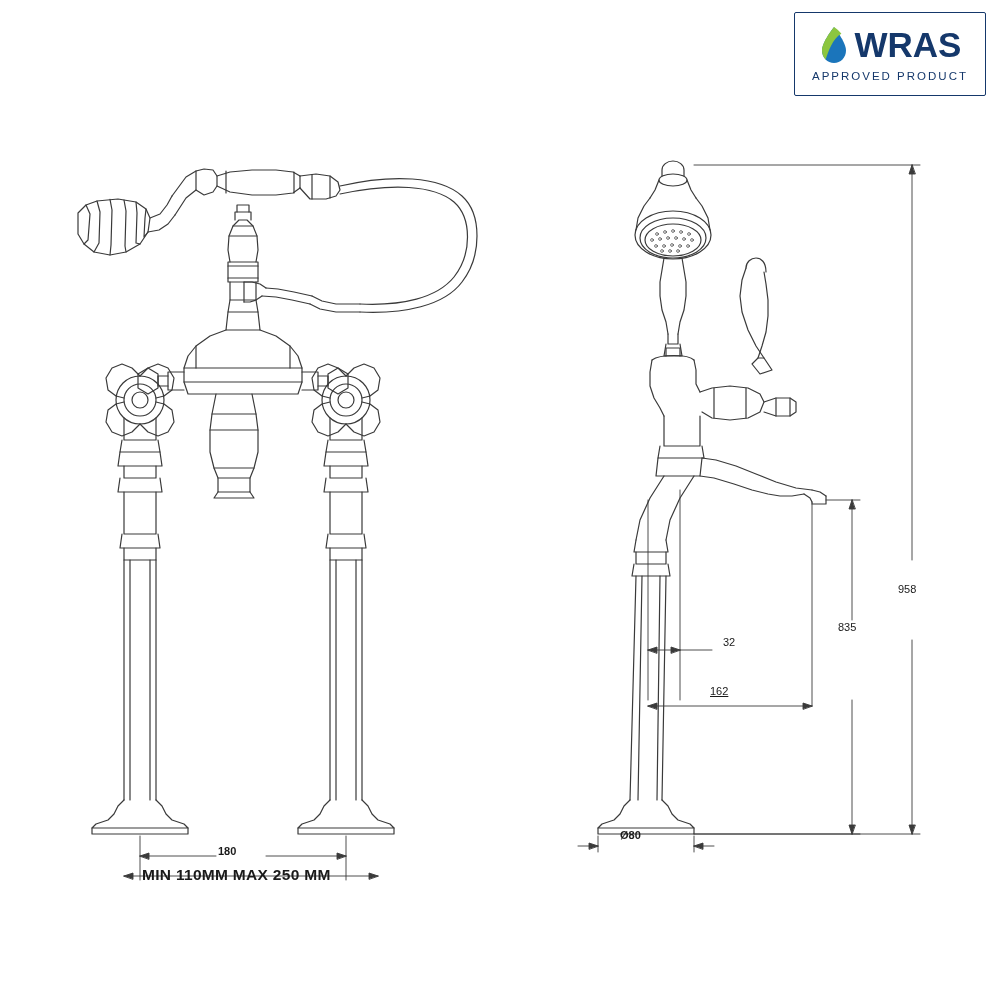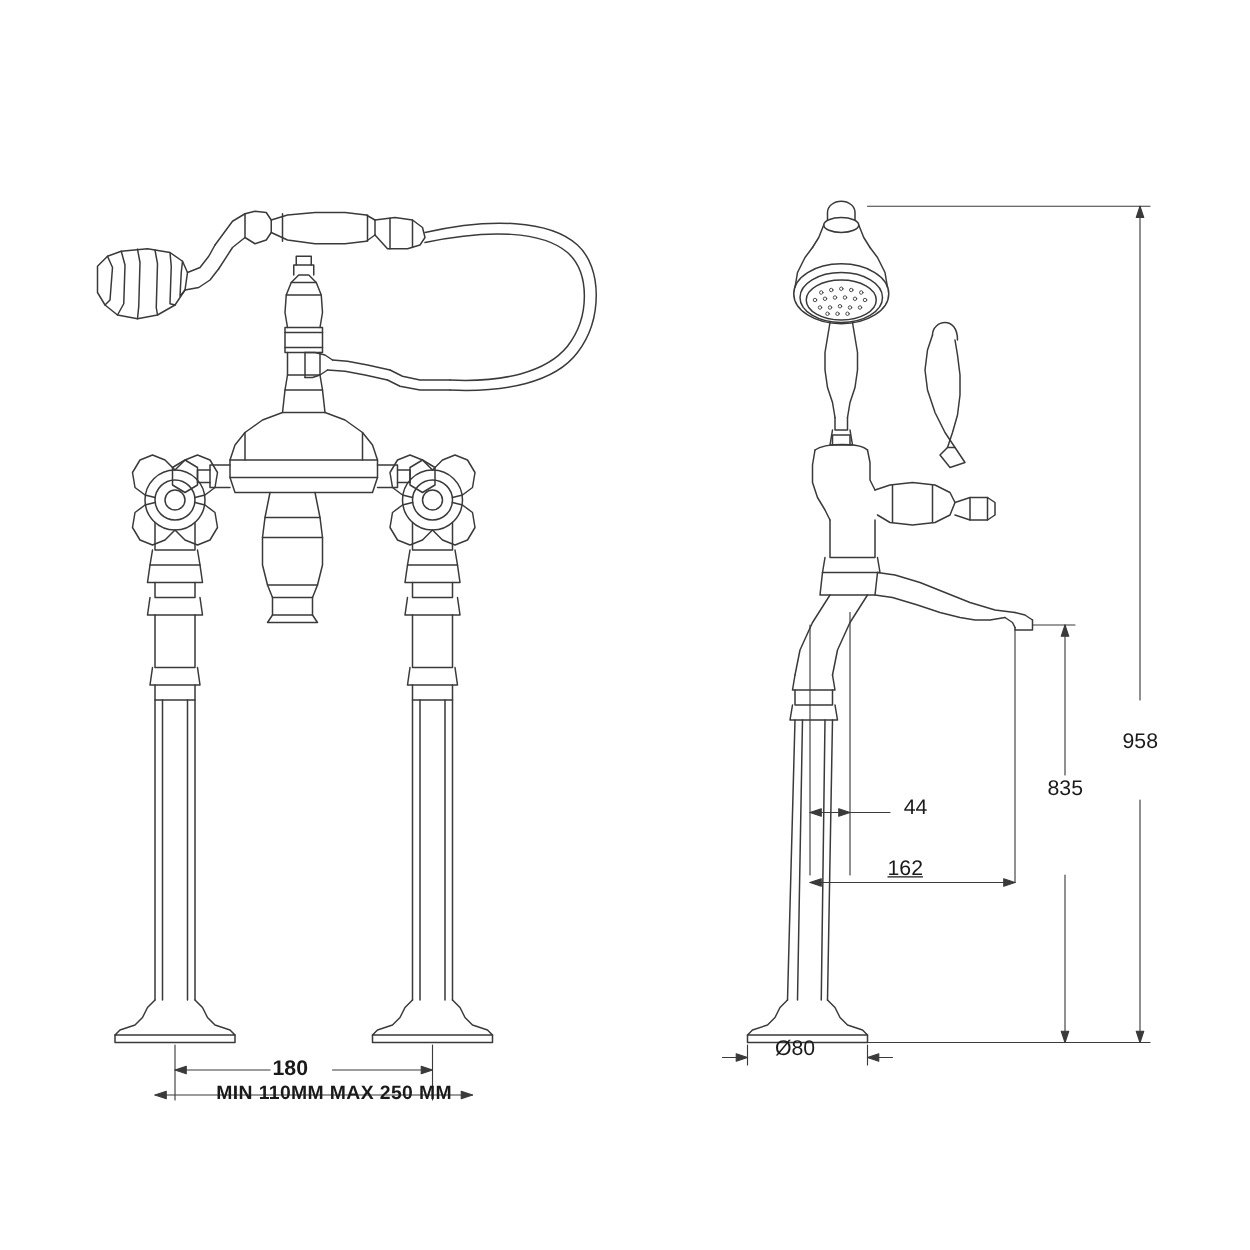--- a/index.html
+++ b/index.html
@@ -61,41 +61,53 @@
     margin-top: 7px;
     font-family: "Liberation Sans", sans-serif;
     font-size: 11.5px;
     letter-spacing: 2.0px;
     color: #15386b;
     line-height: 1;
   }
   .dim-label {
     position: absolute;
     font-family: "Liberation Sans", sans-serif;
-    font-size: 17px;
+    font-size: 11px;
     color: #1a1a1a;
     white-space: nowrap;
   }
   .dim-label.bold {
     font-weight: bold;
     font-size: 15.5px;
     letter-spacing: 0.3px;
   }
   svg.drawing {
     position: absolute;
     left: 0; top: 0;
     width: 1000px;
     height: 1000px;
   }
 </style>
 </head>
 <body>
 
 <div id="stage">
 
+  <div class="wras-badge">
+    <div class="wras-inner">
+      <div class="wras-row">
+        <svg class="wras-drop" viewBox="0 0 30 38">
+          <path d="M15 1 C15 1 3 16 3 24.5 C3 31.5 8.4 37 15 37 C21.6 37 27 31.5 27 24.5 C27 16 15 1 15 1 Z" fill="#1b75bb"></path>
+          <path d="M15 1 C15 1 3 16 3 24.5 C3 28.0 4.4 31.2 6.6 33.5 C9.0 27.0 13.5 12.0 22.4 7.8 C19.9 4.3 15 1 15 1 Z" fill="#8cc63f"></path>
+        </svg>
+        <span class="wras-word">WRAS</span>
+      </div>
+      <div class="wras-sub">APPROVED PRODUCT</div>
+    </div>
+  </div>
 
   <svg class="drawing" viewBox="0 0 1000 1000">
     <g fill="none" stroke="#3a3a3a" stroke-width="1.2" stroke-linejoin="round" stroke-linecap="round">
 
       <g>
 
         <g>
           <path d="M78 213 L86 205 L97 201 L118 199 L136 202 L146 209 L150 218 L148 232 L140 244 L126 252 L110 255 L94 252 L84 244 L78 234 Z"></path>
           <path d="M86 205 L90 214 L88 240 L84 244"></path>
           <path d="M97 201 L100 212 L99 243 L94 252"></path>
@@ -361,20 +373,20 @@
 
         <path d="M648 706 L812 706"></path>
         <path d="M812 504 L812 706"></path>
         <path d="M648 706 l9 -3 l0 6 Z" fill="#3a3a3a"></path>
         <path d="M812 706 l-9 -3 l0 6 Z" fill="#3a3a3a"></path>
       </g>
     </g>
   </svg>
 
   <div class="dim-label" style="left:218px; top:845px;font-weight:bold;">180</div>
-  <div class="dim-label bold" style="left:142px; top:866px;margin-left:31px;">MIN 110MM  MAX 250 MM</div>
+  <div class="dim-label bold" style="left:142px; top:866px;">MIN 110MM  MAX 250 MM</div>
   <div class="dim-label" style="left:898px; top:583px;">958</div>
   <div class="dim-label" style="left:838px; top:621px;">835</div>
-  <div class="dim-label" style="left:723px; top:636px;">44</div>
+  <div class="dim-label" style="left:723px; top:636px;">32</div>
   <div class="dim-label" style="left:710px; top:685px;text-decoration:underline;">162</div>
-  <div class="dim-label" style="left:620px; top:829px;">Ø80</div>
+  <div class="dim-label" style="left:620px; top:829px;font-weight:bold;">Ø80</div>
 
 </div>
 
 </body></html>

